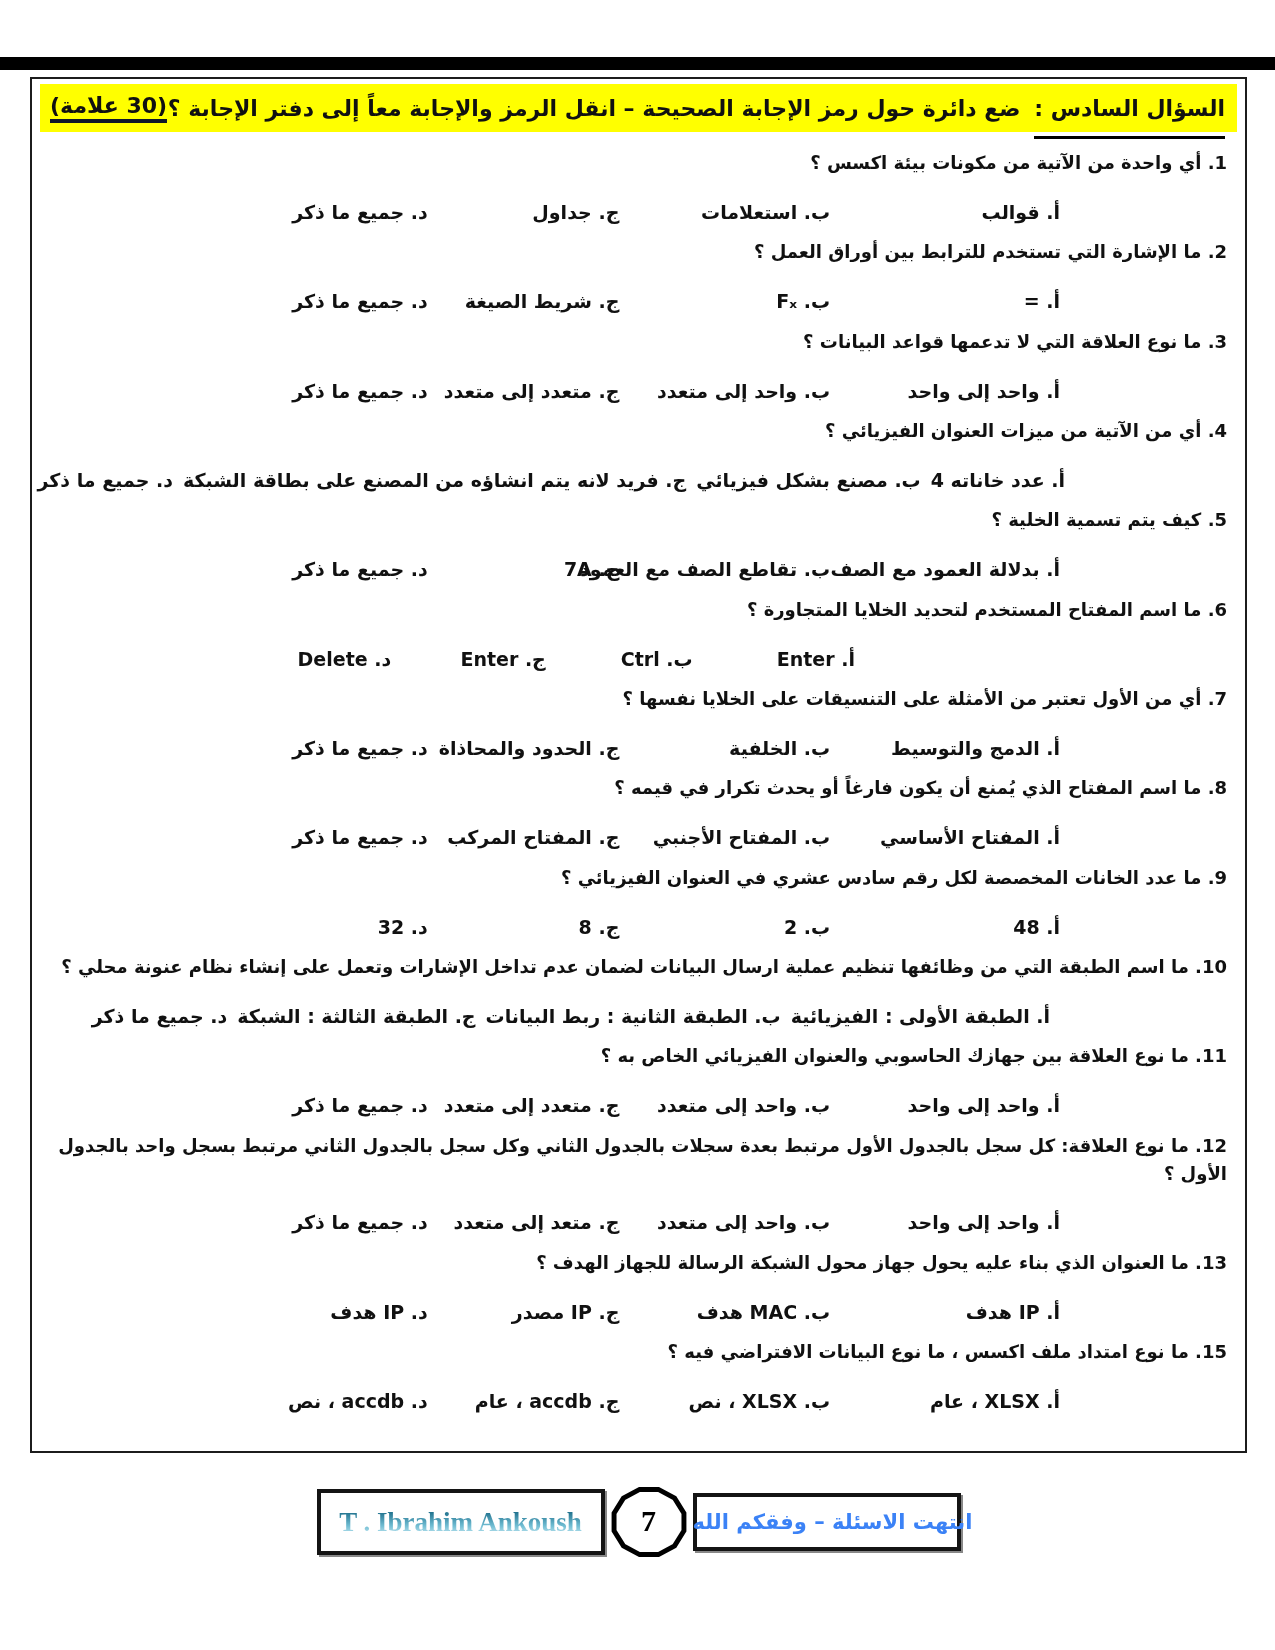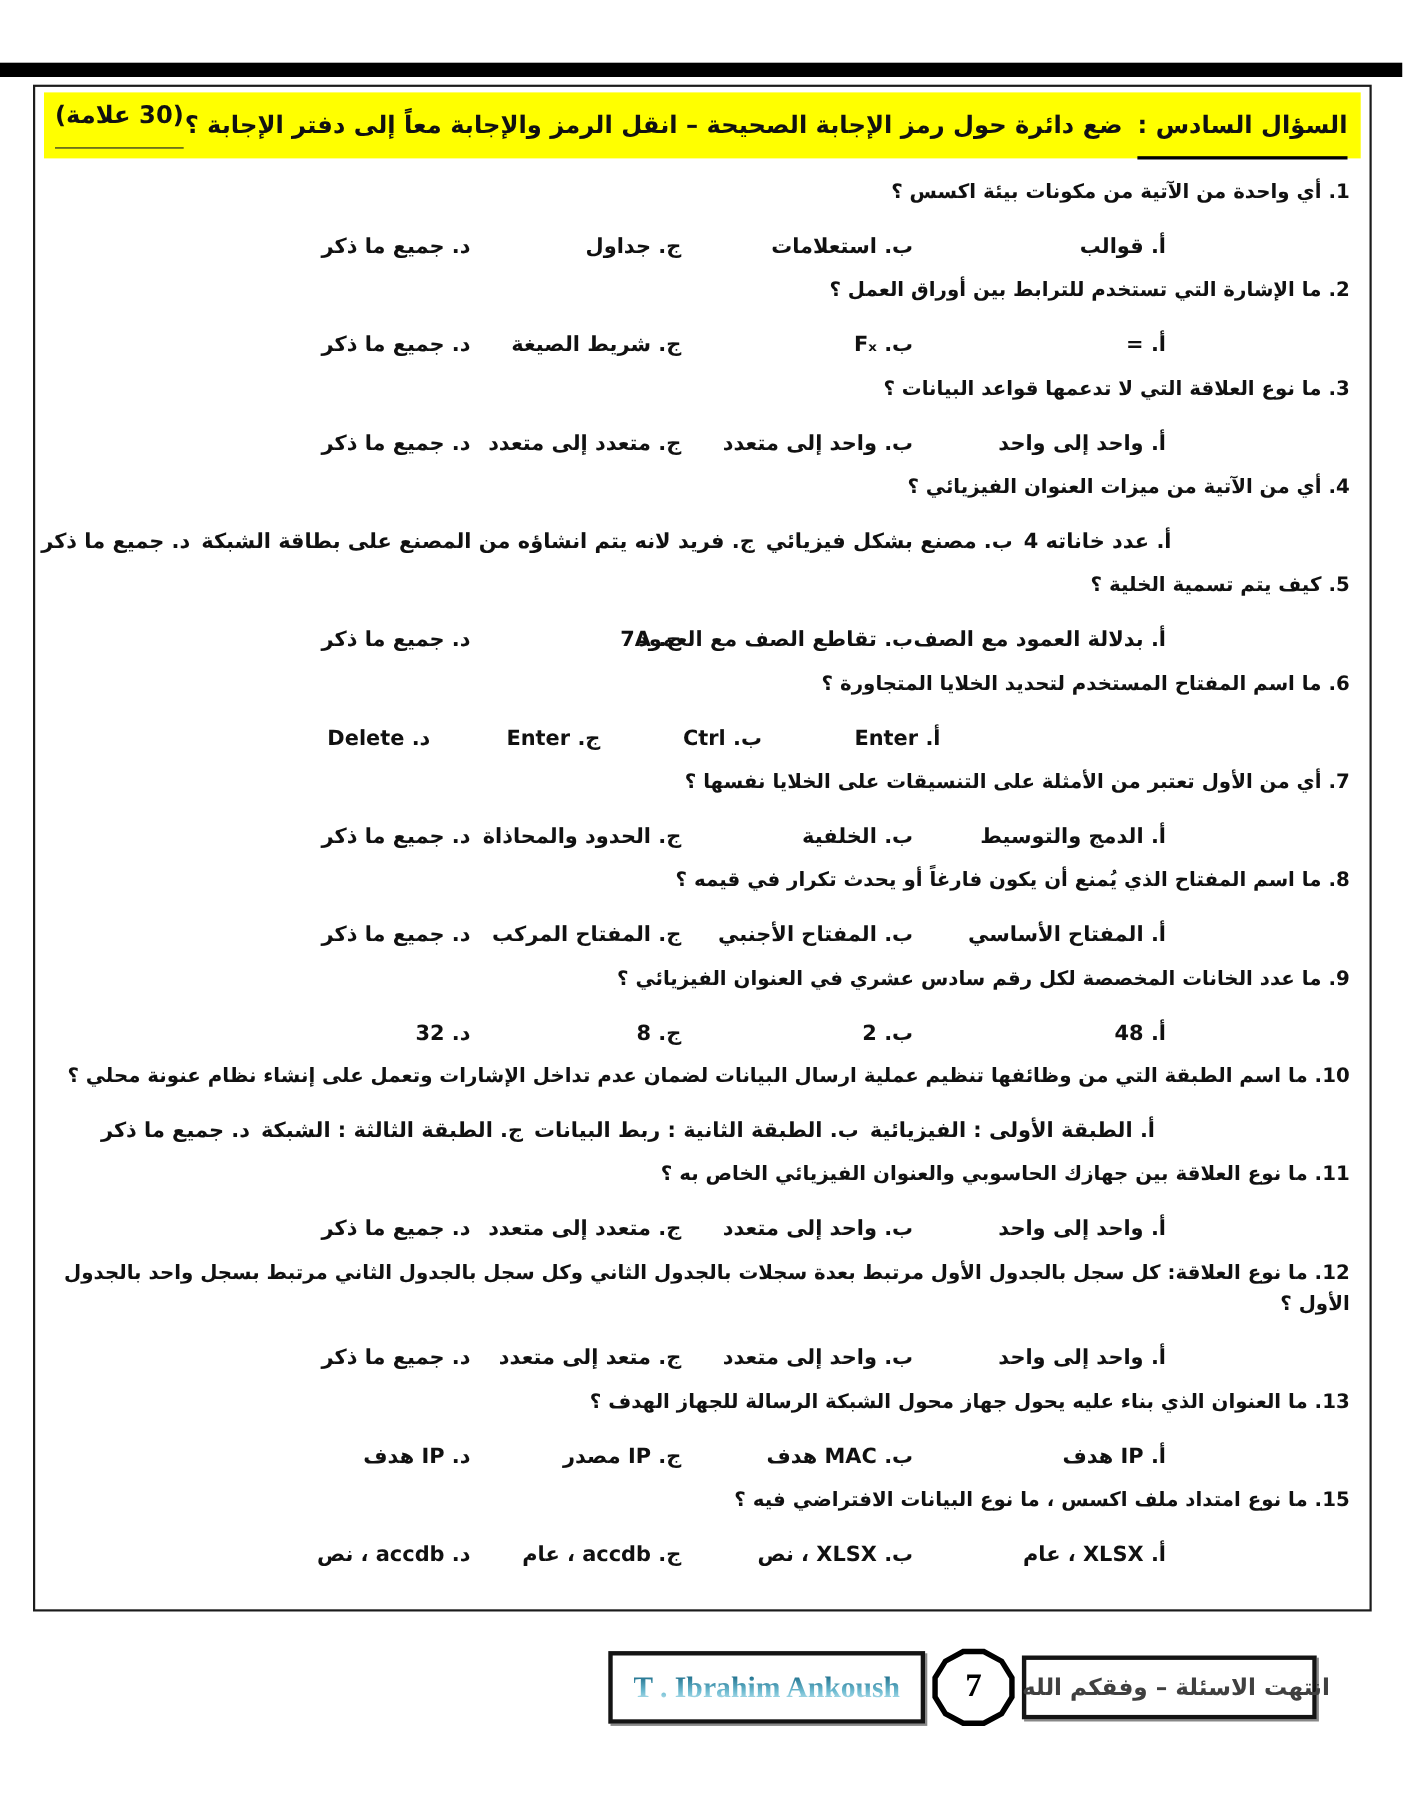--- a/index.html
+++ b/index.html
@@ -33,22 +33,22 @@
     font-weight: 700;
     font-size: 22px;
   }
   .qheader .hdr-right { white-space: nowrap; }
   .hdr-title {
     border-bottom: 3px solid #000;
     padding-bottom: 15px;
   }
   .hdr-instruction { margin-right: 6px; }
   .hdr-marks {
-    border-bottom: 1px solid #0f172a;
-    padding-bottom: 16px;
+    border-bottom: 4px solid #0f172a;
+    padding-bottom: 1px;
     white-space: nowrap;
     text-align: center;
   }
   .questions { padding: 4px 4px 0 4px; }
   .q { margin-top: 11px; }
   .q-line {
     font-size: 18px;
     font-weight: 700;
     padding-right: 8px;
     line-height: 1.55;
@@ -84,21 +84,21 @@
     padding-right: 185px;
     padding-left: 105px;
     gap: 10px;
   }
   .opt { white-space: nowrap; margin-top: 12px; }
   
   .footer {
     direction: ltr;
     display: flex;
     align-items: center;
-    justify-content: flex-end;
+    justify-content: center;
     margin: 32px 78px 0 80px;
   }
   .teacher-box {
     width: 288px; height: 66px;
     border: 4px solid #141414;
     box-shadow: 2px 2px 0 #888;
     display: flex; align-items: center; justify-content: center;
     background: #fff;
   }
   .teacher-name {
@@ -126,21 +126,21 @@
   }
   .endnote-box {
     width: 268px; height: 58px;
     border: 4px solid #141414;
     box-shadow: 2px 2px 0 #888;
     display: flex; align-items: center; justify-content: center;
     direction: rtl;
     background: #fff;
   }
   .endnote {
-    color: #404040;
+    color: #3b82f6;
     font-weight: 700;
     font-size: 21px;
     white-space: nowrap;
     margin-left: 12px;
   }
 </style>
 </head>
 <body>
 
 <div class="topbar"></div>

